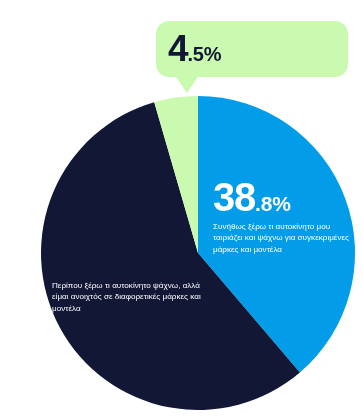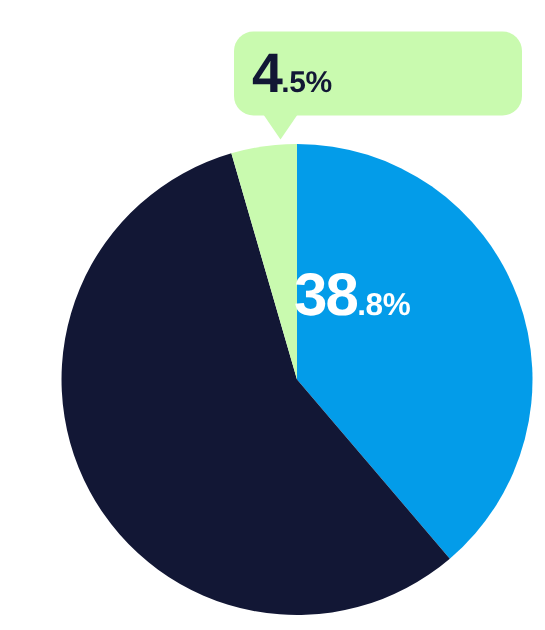--- a/index.html
+++ b/index.html
@@ -51,21 +51,21 @@
     letter-spacing: -0.01em;
   }
   .desc {
     font-size: 8.1px;
     line-height: 1.42;
     font-weight: 400;
     margin-top: 5px;
   }
 
   #label-blue {
-    left: 196px;
+    left: 213px;
     top: 178px;
     width: 139px;
     color: #ffffff;
   }
   #label-navy {
     left: 52px;
     top: 275px;
     width: 165px;
     color: #ffffff;
   }
@@ -124,23 +124,25 @@
 
     <path d="M 198 253 L 299.88 372.46 A 157 157 0 1 1 154.24 102.22 Z" fill="#121735"></path>
 
     <path d="M 198 253 L 154.24 102.22 A 157 157 0 0 1 198.00 96.00 Z" fill="#c9faaf"></path>
   </svg>
 
   <div class="slice-label" id="label-blue">
     <div class="pct">
       <span class="big">38</span><span class="small">.8%</span>
     </div>
+    <div class="desc">Συνήθως ξέρω τι αυτοκίνητο μου ταιριάζει και ψάχνω για συγκεκριμένες μάρκες και μοντέλα</div>
   </div>
 
   <div class="slice-label" id="label-navy">
+    <div class="desc">Περίπου ξέρω τι αυτοκίνητο ψάχνω, αλλά είμαι ανοιχτός σε διαφορετικές μάρκες και μοντέλα</div>
   </div>
 
   <div id="callout-tail"></div>
 
   <div id="callout">
     <div class="pct">
       <span class="big">4</span><span class="small">.5%</span>
     </div>
   </div>
 

